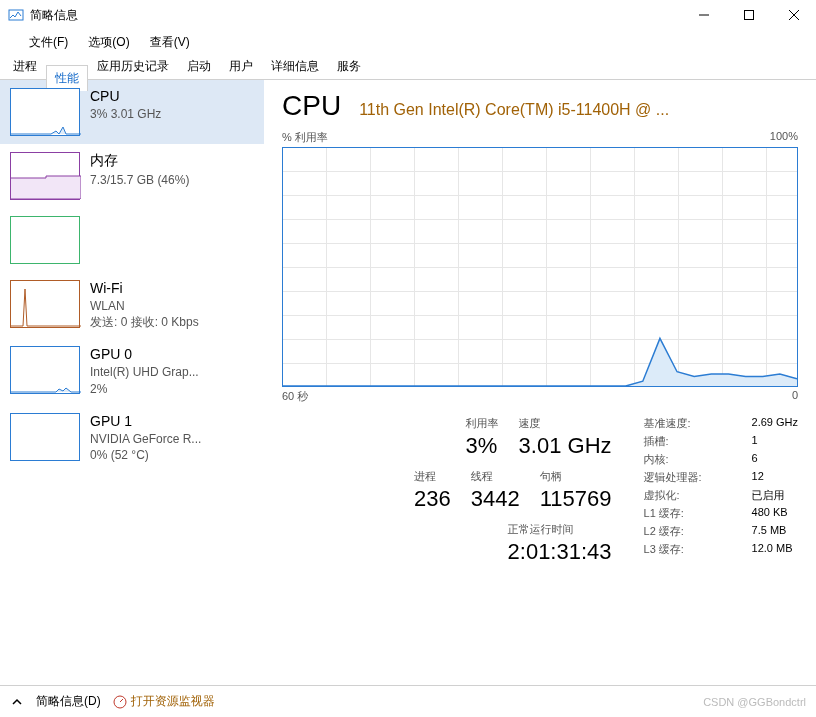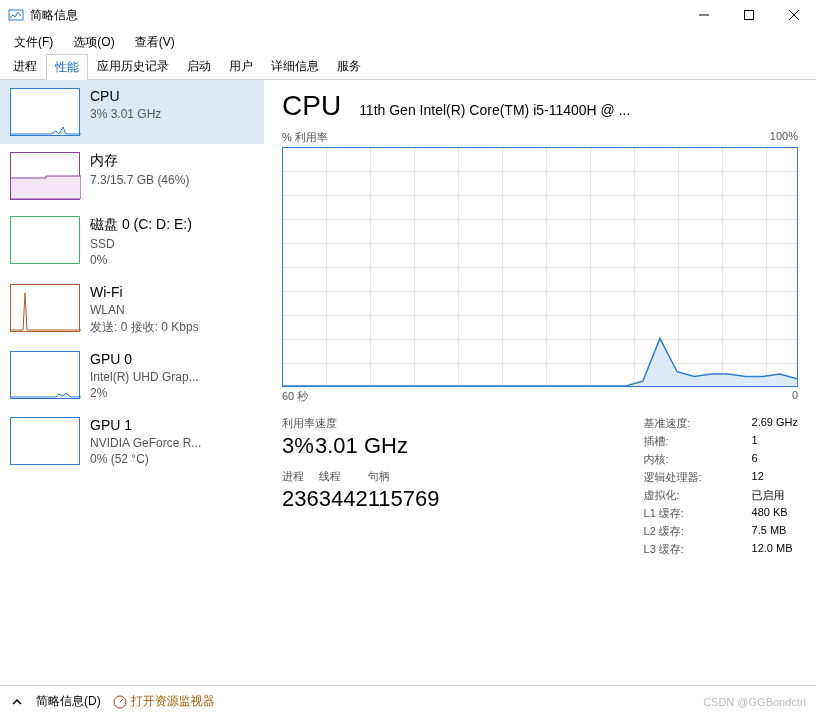--- a/index.html
+++ b/index.html
@@ -3,49 +3,49 @@
 <meta charset="utf-8">
 <style>
 * { margin: 0; padding: 0; box-sizing: border-box; font-family: "Microsoft YaHei", "Segoe UI", sans-serif; }
 body { width: 816px; height: 717px; background: #fff; color: #000; font-size: 12px; overflow: hidden; }
 
 .titlebar { display: flex; align-items: center; height: 30px; padding: 0 0 0 8px; }
 .titlebar .app-icon { width: 16px; height: 16px; margin-right: 6px; }
 .titlebar .title { flex: 1; font-size: 12px; }
 .titlebar .win-btn { width: 45px; height: 30px; display: flex; align-items: center; justify-content: center; color: #333; }
 
-.menubar { display: flex; height: 24px; align-items: center; padding: 0 4px; }
+.menubar { display: flex; height: 24px; align-items: center; padding: 0 19px; }
 .menubar .menu-item { padding: 2px 10px; font-size: 12px; cursor: default; }
 
 .tabbar { display: flex; border-bottom: 1px solid #d0d0d0; padding: 0 4px; height: 26px; align-items: flex-end; }
 .tabbar .tab { padding: 4px 8px; font-size: 12px; border: 1px solid transparent; border-bottom: none; cursor: default; }
-.tabbar .tab.active { border-color: #d0d0d0; background: #fff; position: relative; top: 1px; color: #1067c8; }
+.tabbar .tab.active { border-color: #d0d0d0; background: #fff; position: relative; top: 12px; color: #1067c8; }
 
 .content { display: flex; height: calc(100% - 30px - 24px - 26px - 32px); }
 
 .sidebar { width: 264px; overflow-y: auto; }
 .side-item { display: flex; padding: 8px 10px; gap: 10px; cursor: default; }
 .side-item.active { background: #dde8f5; }
 .side-thumb { width: 70px; height: 48px; border: 1px solid; background: #fff; position: relative; flex-shrink: 0; }
 .side-info .side-title { font-size: 14px; margin-bottom: 2px; }
 .side-info .side-sub { font-size: 12px; color: #555; line-height: 1.35; }
 
 .main { flex: 1; padding: 10px 18px; display: flex; flex-direction: column; }
 .main-head { display: flex; align-items: baseline; gap: 18px; margin-bottom: 8px; }
 .main-head .big { font-size: 28px; font-weight: 400; }
-.main-head .desc { font-size: 14px; color: #000000; white-space: nowrap; overflow: hidden; text-overflow: ellipsis; flex: 1; }
+.main-head .desc { font-size: 16px; color: #a16207; white-space: nowrap; overflow: hidden; text-overflow: ellipsis; flex: 1; }
 
 .chart-labels { display: flex; justify-content: space-between; font-size: 11px; color: #555; margin-bottom: 2px; gap: 44px; }
 .chart { height: 240px; border: 1px solid #2b7cd3; position: relative; background: repeating-linear-gradient(to bottom, transparent 0, transparent 23px, #e6e6e6 23px, #e6e6e6 24px), repeating-linear-gradient(to right, transparent 0, transparent 43px, #e6e6e6 43px, #e6e6e6 44px); }
 .chart svg { position: absolute; inset: 0; width: 100%; height: 100%; }
 .axis-labels { display: flex; justify-content: space-between; font-size: 11px; color: #555; margin: 2px 0 12px; }
 
 .stats-row { display: flex; gap: 32px; }
 .stats-left { flex: 1; }
-.stat-group { display: flex; margin-bottom: 10px; }
+.stat-group { display: flex; gap: 20px; margin-bottom: 10px; justify-content: flex-end; }
 .stat .stat-label { font-size: 11px; color: #555; margin-bottom: 2px; }
 .stat .stat-val { font-size: 22px; }
 .stats-right { font-size: 11px; }
 .stats-right .row { display: flex; margin-bottom: 3px; gap: 24px; }
 .stats-right .row .k { width: 84px; color: #555; }
 .stats-right .row .v { color: #000; }
 
 .footer { height: 32px; border-top: 1px solid #d0d0d0; display: flex; align-items: center; padding: 0 10px; gap: 12px; font-size: 12px; }
 .footer .expand-icon { width: 14px; height: 14px; }
 .footer .link { color: #a16207; cursor: pointer; display: flex; align-items: center; gap: 4px; justify-content: flex-end; }
@@ -117,25 +117,20 @@
             <polyline points="0,27 35,27 35,25 70,25 70,48 0,48" fill="#f2e6f7" stroke="#8b3fa3" stroke-width="1"></polyline>
           </svg>
       </div>
       <div class="side-info">
         <div class="side-title">内存</div>
         <div class="side-sub">7.3/15.7 GB (46%)</div>
       </div>
     </div>
     <div class="side-item">
       <div class="side-thumb" style="border-color:#3db56d"></div>
-      <div class="side-info">
-        <div class="side-title">磁盘 0 (C: D: E:)</div>
-        <div class="side-sub">SSD</div>
-        <div class="side-sub">0%</div>
-      </div>
     </div>
     <div class="side-item">
       <div class="side-thumb" style="border-color:#b05c27">
         <svg class="thumb-line" height="48" viewBox="0 0 70 48" preserveAspectRatio="none">
             <polyline points="0,47 12,47 14,10 16,47 70,47" fill="none" stroke="#b05c27" stroke-width="1"></polyline>
           </svg>
       </div>
       <div class="side-info">
         <div class="side-title">Wi-Fi</div>
         <div class="side-sub">WLAN</div>
@@ -201,20 +196,26 @@
               <div class="stat-label">进程</div>
               <div class="stat-val">236</div>
             </div>
           <div class="stat">
               <div class="stat-label">线程</div>
               <div class="stat-val">3442</div>
             </div>
           <div class="stat">
               <div class="stat-label">句柄</div>
               <div class="stat-val">115769</div>
+            </div>
+        </div>
+        <div class="stat-group">
+          <div class="stat">
+              <div class="stat-label">正常运行时间</div>
+              <div class="stat-val">2:01:31:43</div>
             </div>
         </div>
       </div>
       <div class="stats-right">
         <div class="row">
             <div class="k">基准速度:</div>
             <div class="v">2.69 GHz</div>
           </div>
         <div class="row">
             <div class="k">插槽:</div>

